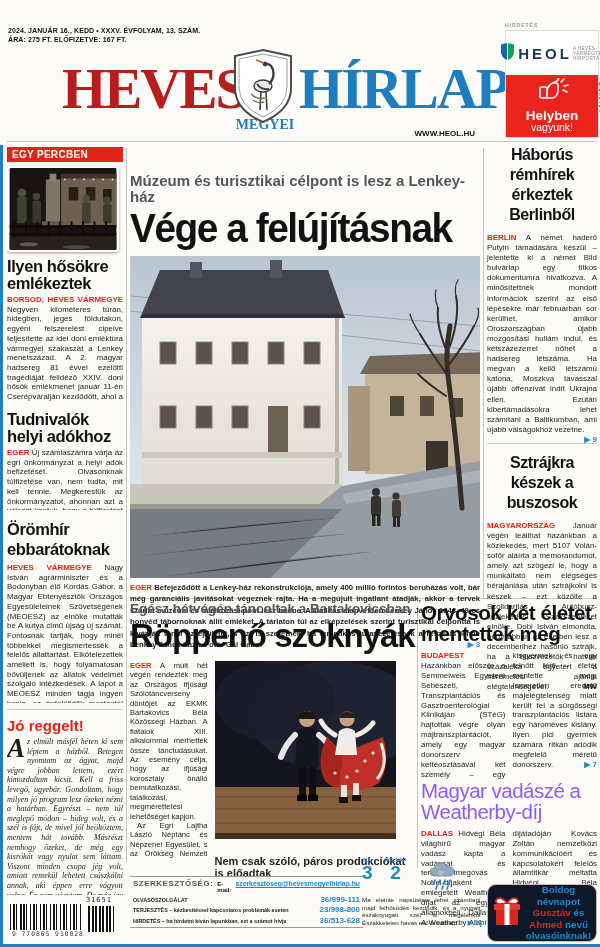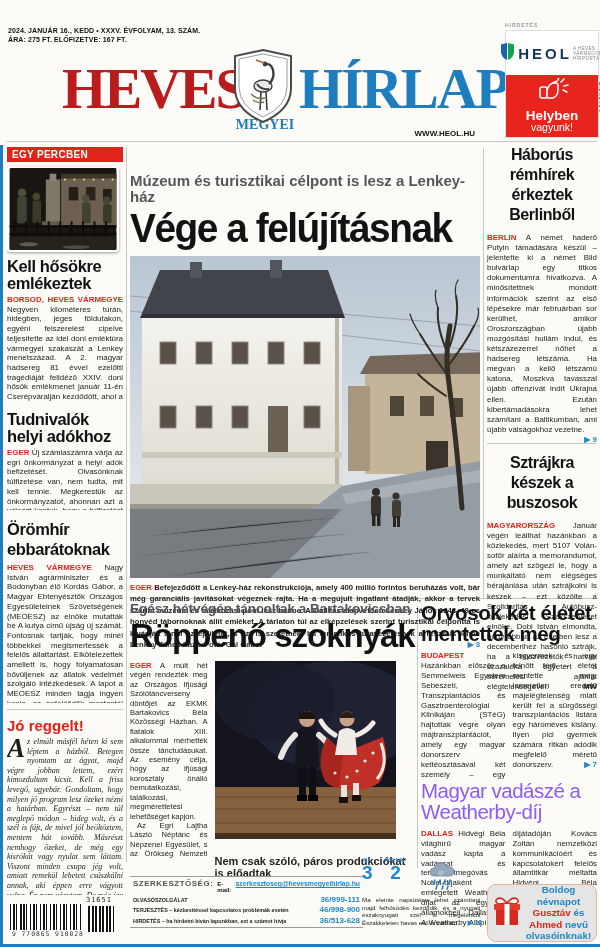--- a/index.html
+++ b/index.html
@@ -114,21 +114,21 @@
   .weather{position:absolute;left:362px;top:858px;width:120px;}
   .w-top{display:flex;align-items:flex-start;gap:12px;}
   .w-cell{text-align:center;}
   .w-lab{font-size:4.6px;color:#1f86c9;font-weight:bold;letter-spacing:.4px;}
   .w-temp{font-size:19px;line-height:19px;color:#1f86c9;font-weight:bold;}
   .w-icon{margin-left:8px;margin-top:2px;}
   .w-text{font-size:6.2px;line-height:7.6px;text-align:justify;margin-top:2px;color:#222;}
   .w-text .pref{font-size:6.6px;}
 
   .nameday{position:absolute;left:487px;top:884px;width:110px;height:58px;border:1.5px solid #e5b39b;border-radius:9px;
-           background:#e5e5e5;box-sizing:border-box;display:flex;align-items:center;padding:4px 4px;gap:3px;}
+           background:#0f172a;box-sizing:border-box;display:flex;align-items:center;padding:4px 4px;gap:3px;}
   .nd-text{font-size:9.8px;line-height:11.5px;font-weight:bold;color:#1f86c9;text-align:center;flex:1;}
   .nd-name{color:#e2231a;}
 </style>
 </head>
 <body>
 
 <div class="page">
 
   <div class="edge-left"></div>
   <div class="edge-bottom"></div>
@@ -241,21 +241,21 @@
             <rect x="64" y="56" width="2" height="16"></rect>
           <rect x="76" y="56" width="2" height="16"></rect>
             <rect x="88" y="56" width="2" height="16"></rect>
             <rect x="100" y="56" width="2" height="16"></rect>
         </g>
         <ellipse cx="20" cy="80" rx="10" ry="2" fill="#cbc8c0" opacity=".35"></ellipse>
         <ellipse cx="70" cy="83" rx="14" ry="2" fill="#cbc8c0" opacity=".25"></ellipse>
       </svg>
     </div>
 
-    <h2 class="h-news">Kell hősökre emlékeztek</h2>
+    <h2 class="h-news">Ilyen hősökre emlékeztek</h2>
     <p class="body p-doni"><span class="tag">BORSOD, HEVES VÁRMEGYE</span> <span>Negyven kilométeres túrán, hidegben, jeges földutakon, egyéni felszerelést cipelve teljesítette az idei doni emléktúra vármegyei szakaszát a Lenkey menetszázad. A 2. magyar hadsereg 81 évvel ezelőtti tragédiáját felidéző XXIV. doni hősök emlékmenet január 11-én Cserépváralján kezdődött, ahol a MH Honvéd Vezérkar főnöke, dr. Böröndi Gábor vezérezredes díszparancsa adott jelt a rajra.</span> </p>
 
     <h2 class="h-news" style="margin-top:8px;">Tudnivalók helyi adókhoz</h2>
     <p class="body p-ado"><span class="tag">EGER</span> <span>Új számlaszámra várja az egri önkormányzat a helyi adók befizetését. Olvasónknak túlfizetése van, nem tudta, mit kell tennie. Megkerestük az önkormányzatot, ahonnan azt a választ kaptuk, hogy a túlfizetést átvezetik.</span> </p>
 
     <h2 class="h-news" style="margin-top:9px;line-height:20px;">Örömhír ebbarátoknak</h2>
     <p class="body p-eb"><span class="tag">HEVES VÁRMEGYE</span> <span>Nagy István agrárminiszter és a Bodonyban élő Kordás Gábor, a Magyar Ebtenyésztők Országos Egyesületeinek Szövetségének (MEOESZ) az elnöke mutatták be A kutya című újság új számát. Fontosnak tartják, hogy minél többekkel megismertessék a felelős állattartást. Elkötelezettek amellett is, hogy folyamatosan bővüljenek az állatok védelmét szolgáló intézkedések. A lapot a MEOESZ minden tagja ingyen kapja, az érdeklődők mostantól ismét megvehetik az újságárusoknál.</span> </p>
 
     <div style="height:1px;background:#c6c6c2;margin:6px 0 0 0;"></div>
     <div class="joreggelt">Jó reggelt!</div>
@@ -431,21 +431,21 @@
       <span class="szerk-name">SZERKESZTŐSÉG:</span>
       <span class="szerk-em-label">E-mail:</span>
       <span class="szerk-email">szerkesztoseg@hevesmegyeihirlap.hu</span>
     </div>
     <div class="szerk-row">
       <span class="lab">OLVASÓSZOLGÁLAT</span>
       <span class="tel">36/999-111</span>
     </div>
     <div class="szerk-row">
       <span class="lab">TERJESZTÉS – kézbesítéssel kapcsolatos problémák esetén</span>
-      <span class="tel">46/998-900</span>
+      <span class="tel">23/998-800</span>
     </div>
     <div class="szerk-row">
       <span class="lab">HIRDETÉS – ha hirdetni kíván lapunkban, ezt a számot hívja</span>
       <span class="tel">36/513-628</span>
     </div>
   </div>
 
   <div class="weather">
     <div class="w-top">
       <div class="w-cell">

